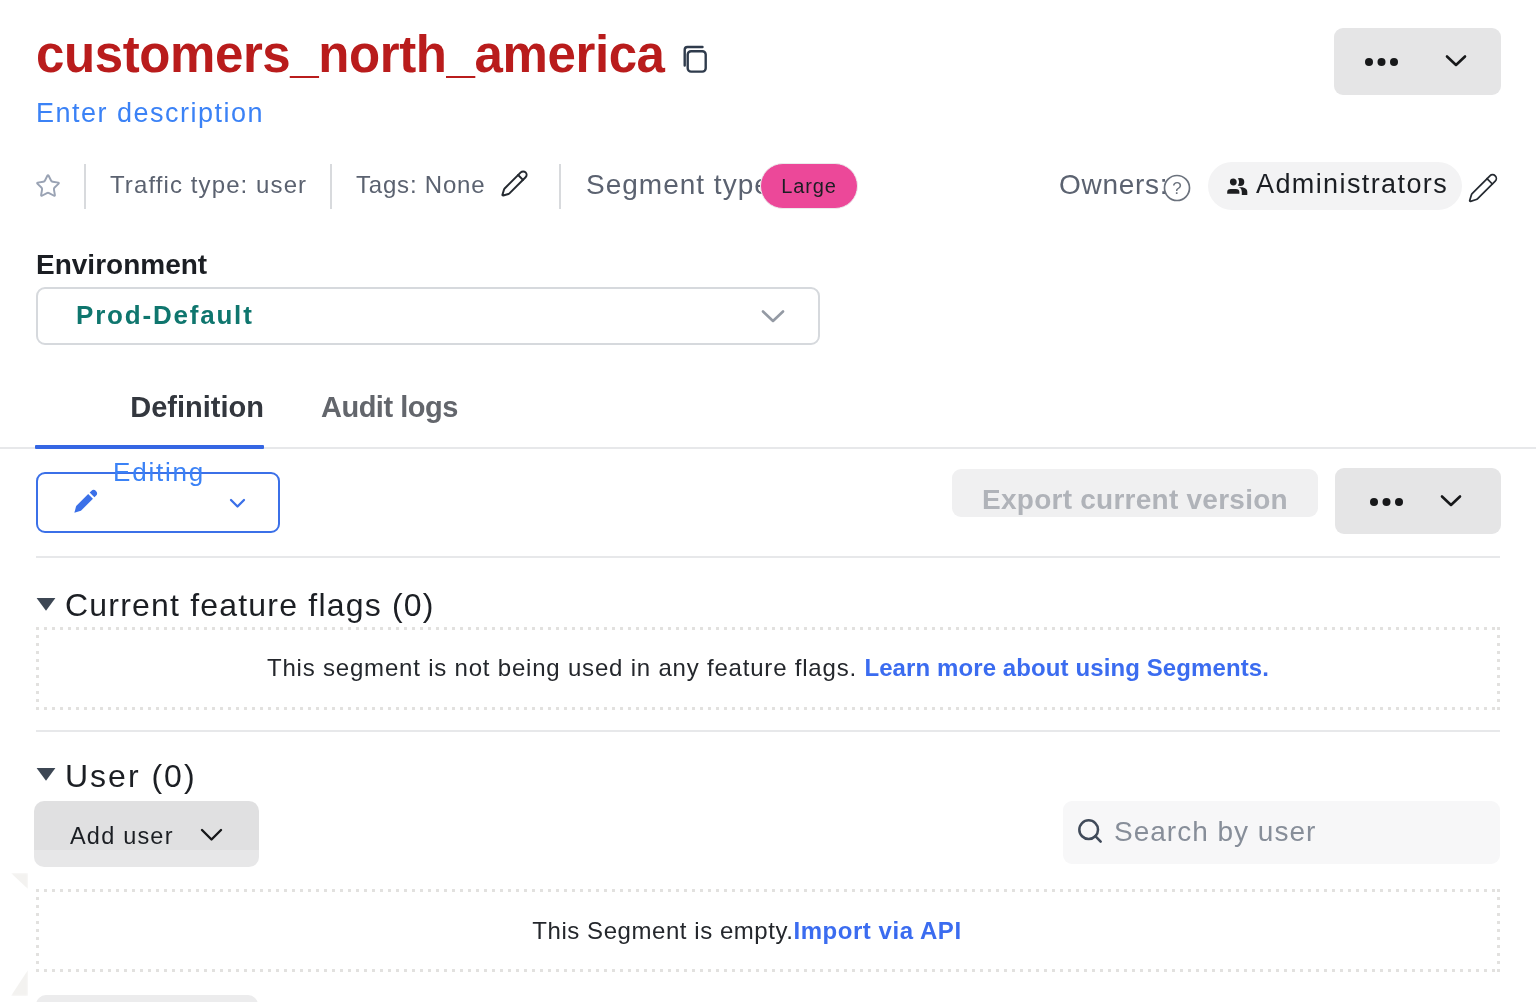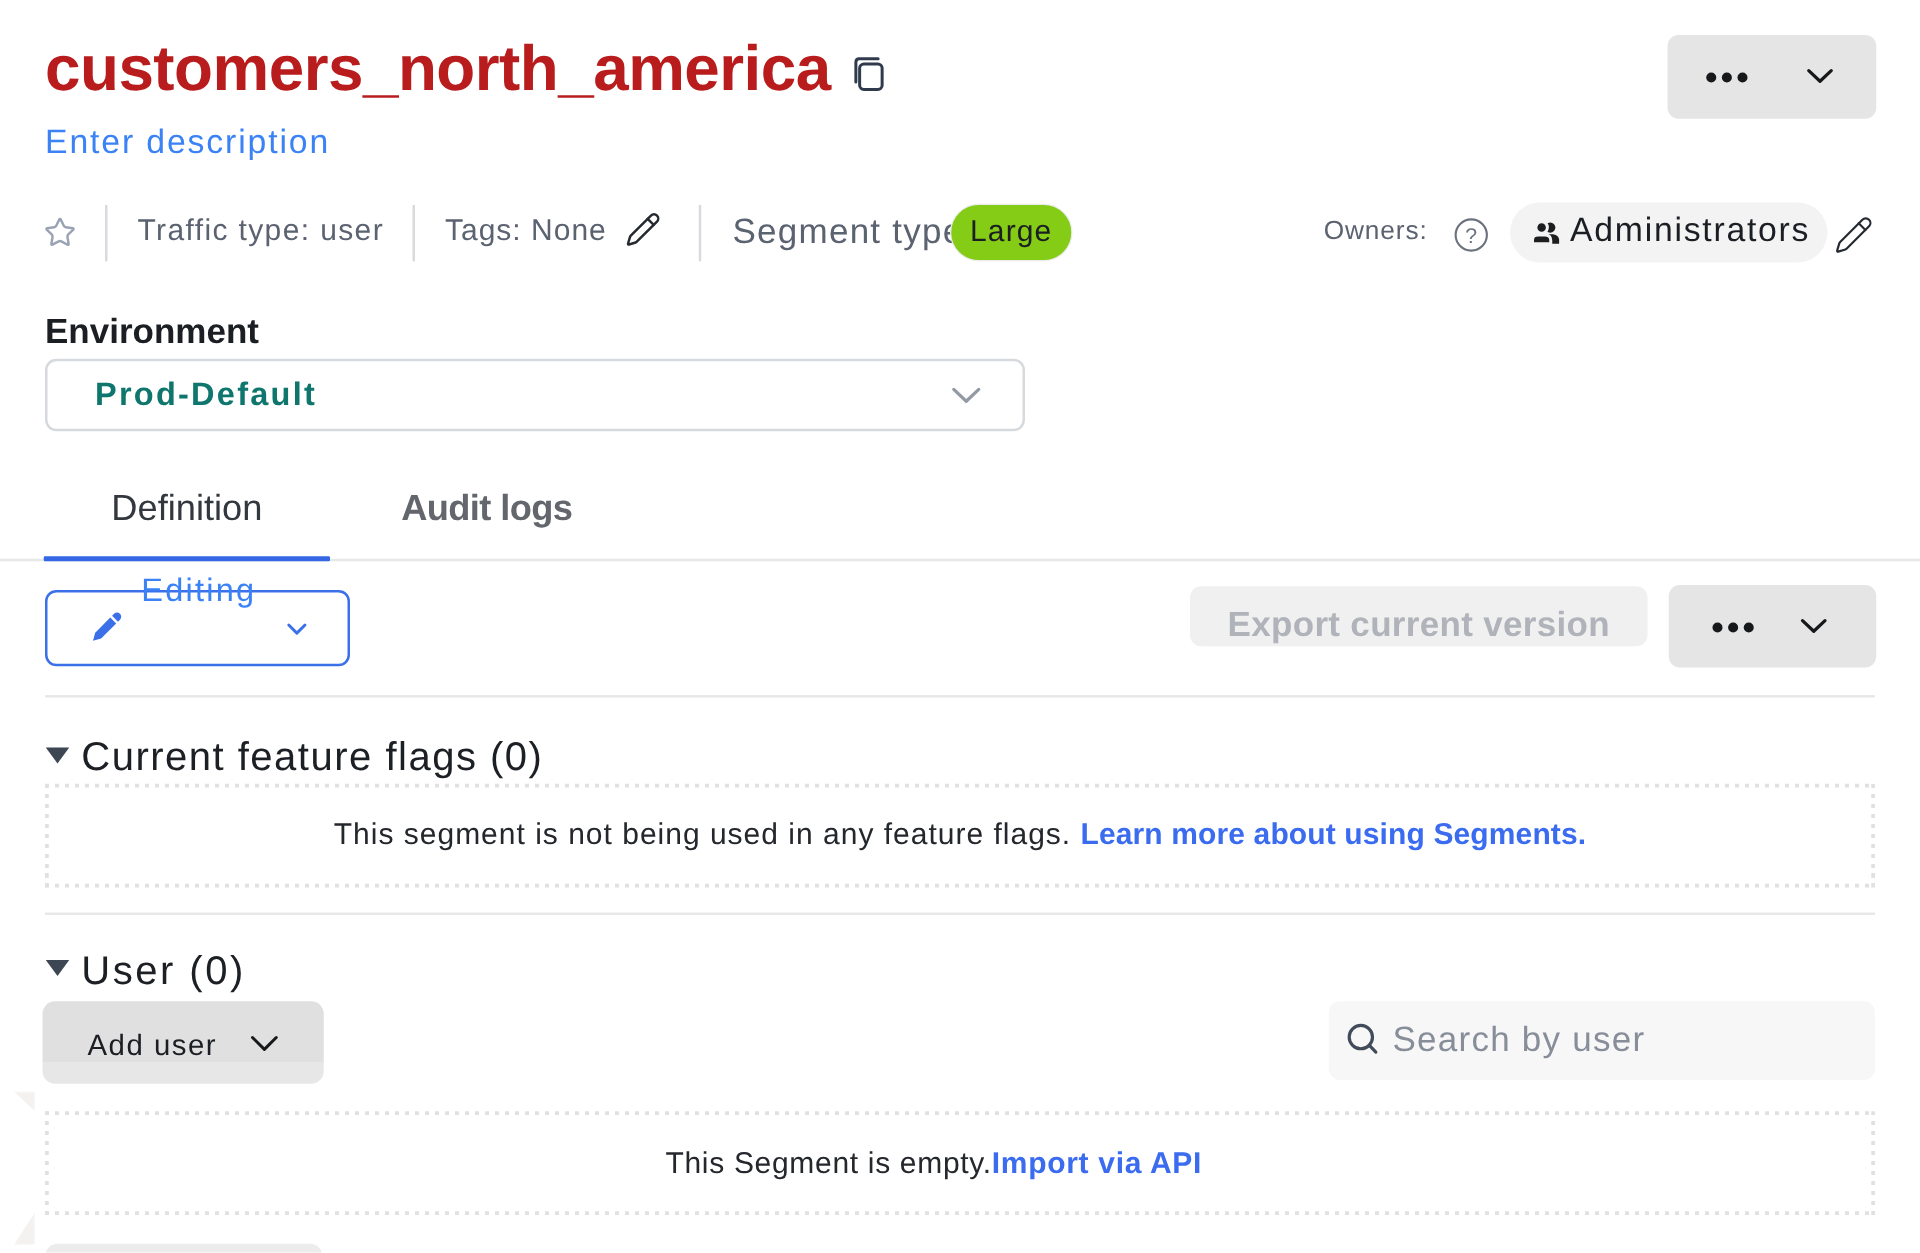--- a/index.html
+++ b/index.html
@@ -39,23 +39,23 @@
 <div class="vdiv" style="left:84px;"></div>
 <div class="abs" style="left:110px; top:170.3px; font-size:24px; color:#5b6270; line-height:30px; letter-spacing:1.1px;" id="traffic">Traffic type: user</div>
 <div class="vdiv" style="left:330px;"></div>
 <div class="abs" style="left:356px; top:170.3px; font-size:24px; color:#5b6270; line-height:30px; letter-spacing:0.8px;" id="tags">Tags: None</div>
 <svg class="abs" style="left:500px; top:169px;" width="29" height="29" viewBox="0 0 24 24" fill="none" stroke="#252a31" stroke-width="1.65" stroke-linecap="round" stroke-linejoin="round">
   <path d="M21.174 6.812a1 1 0 0 0-3.986-3.987L3.842 16.174a2 2 0 0 0-.5.83l-1.321 4.352a.5.5 0 0 0 .623.622l4.353-1.32a2 2 0 0 0 .83-.497z"></path>
     <path d="m15 5 4 4"></path>
 </svg>
 <div class="vdiv" style="left:559px;"></div>
 <div class="abs" style="left:586px; top:170.3px; font-size:28px; color:#5b6270; line-height:30px; letter-spacing:1.0px;" id="segtype">Segment type:</div>
-<div class="abs" style="left:760px; top:163px; width:98px; height:46px; background:#84cc16; border:1px solid #ebebec; border-radius:23px; font-size:24px; color:#1b1e23; line-height:44px; text-align:center; letter-spacing:0.9px;" id="large">Large</div>
+<div class="abs" style="left:760px; top:163px; width:98px; height:46px; background:#ec4899; border:1px solid #ebebec; border-radius:23px; font-size:20px; color:#1b1e23; line-height:44px; text-align:center; letter-spacing:0.9px;" id="large">Large</div>
 
-<div class="abs" style="left:1059px; top:170.3px; font-size:21px; color:#5b6270; line-height:30px; letter-spacing:0.7px;" id="owners">Owners:</div>
+<div class="abs" style="left:1059px; top:170.3px; font-size:28px; color:#5b6270; line-height:30px; letter-spacing:0.7px;" id="owners">Owners:</div>
 <svg class="abs" style="left:1163px; top:174px;" width="28" height="28" viewBox="0 0 28 28" fill="none">
   <circle cx="14" cy="14" r="12.5" stroke="#6b727d" stroke-width="1.7"></circle>
   <text x="14" y="20" text-anchor="middle" font-family="Liberation Sans" font-size="17" fill="#6b727d">?</text>
 </svg>
 <div class="abs" style="left:1208px; top:162px; width:254px; height:48px; background:#f3f3f4; border-radius:24px;"></div>
 <svg class="abs" style="left:1225px; top:177px;" width="23" height="19" viewBox="0 0 23 19">
   <g fill="#1d1e20">
     <circle cx="15.2" cy="5" r="4.1"></circle>
     <path d="M13.5 18 L21.8 18 Q22.3 18 22.3 17.5 L22.3 14.8 Q22.3 11.3 17.5 10.3 L14 10.3 Z"></path>
   </g>
@@ -80,21 +80,21 @@
   <path d="M2 2.5 L11 11 L20 2.5"></path>
 </svg>
 
 <div class="abs" style="left:36px; top:249.5px; font-size:28px; font-weight:700; color:#1b1e23; line-height:30px;" id="env">Environment</div>
 <div class="abs" style="left:36px; top:287px; width:784px; height:58px; border:2px solid #d6d9dd; border-radius:9px;"></div>
 <div class="abs" style="left:76px; top:300px; font-size:26px; color:#0f766e; line-height:30px; letter-spacing:1.8px;font-weight:bold;" id="prod">Prod-Default</div>
 <svg class="abs" style="left:761px; top:309px;" width="24" height="15" viewBox="0 0 24 15" fill="none" stroke="#949aa4" stroke-width="2.6" stroke-linecap="round" stroke-linejoin="round">
   <path d="M2 2.5 L12 12 L22 2.5"></path>
 </svg>
 
-<div class="abs" style="left:35px; top:390.5px; width:229px; text-align:center; font-size:29px; font-weight:400; color:#33373e; line-height:32px;" id="tab1">Definition</div>
+<div class="abs" style="left:35px; top:390.5px; width:229px; text-align:right; font-size:29px; font-weight:700; color:#33373e; line-height:32px;" id="tab1">Definition</div>
 <div class="abs" style="left:321px; top:390.5px; font-size:29px; font-weight:700; color:#63666c; line-height:32px; letter-spacing:-0.5px;" id="tab2">Audit logs</div>
 <div class="abs" style="left:0px; top:447px; width:1536px; height:2px; background:#e7e8ea;"></div>
 <div class="abs" style="left:35px; top:445px; width:229px; height:4px; background:#3566e3; border-radius:1px;"></div>
 
 <div class="abs" style="left:36px; top:472px; width:244px; height:61px; border:2px solid #3b70e8; border-radius:9px; background:#fff;"></div>
 <svg class="abs" style="left:71px; top:489px;" width="27" height="27" viewBox="0 0 24 24" fill="#3b70e8">
   <path d="M3 21 L4.6 15.2 L15.3 4.5 L19.5 8.7 L8.8 19.4 Z"></path>
   <path d="M16.6 3.2 L18 1.8 a2.1 2.1 0 0 1 4.2 4.2 L20.8 7.4 Z"></path>
 </svg>
 <div class="abs" style="left:113px; top:457px; font-size:26px; color:#3b82f6; line-height:30px; letter-spacing:1.8px;" id="editing">Editing</div>

